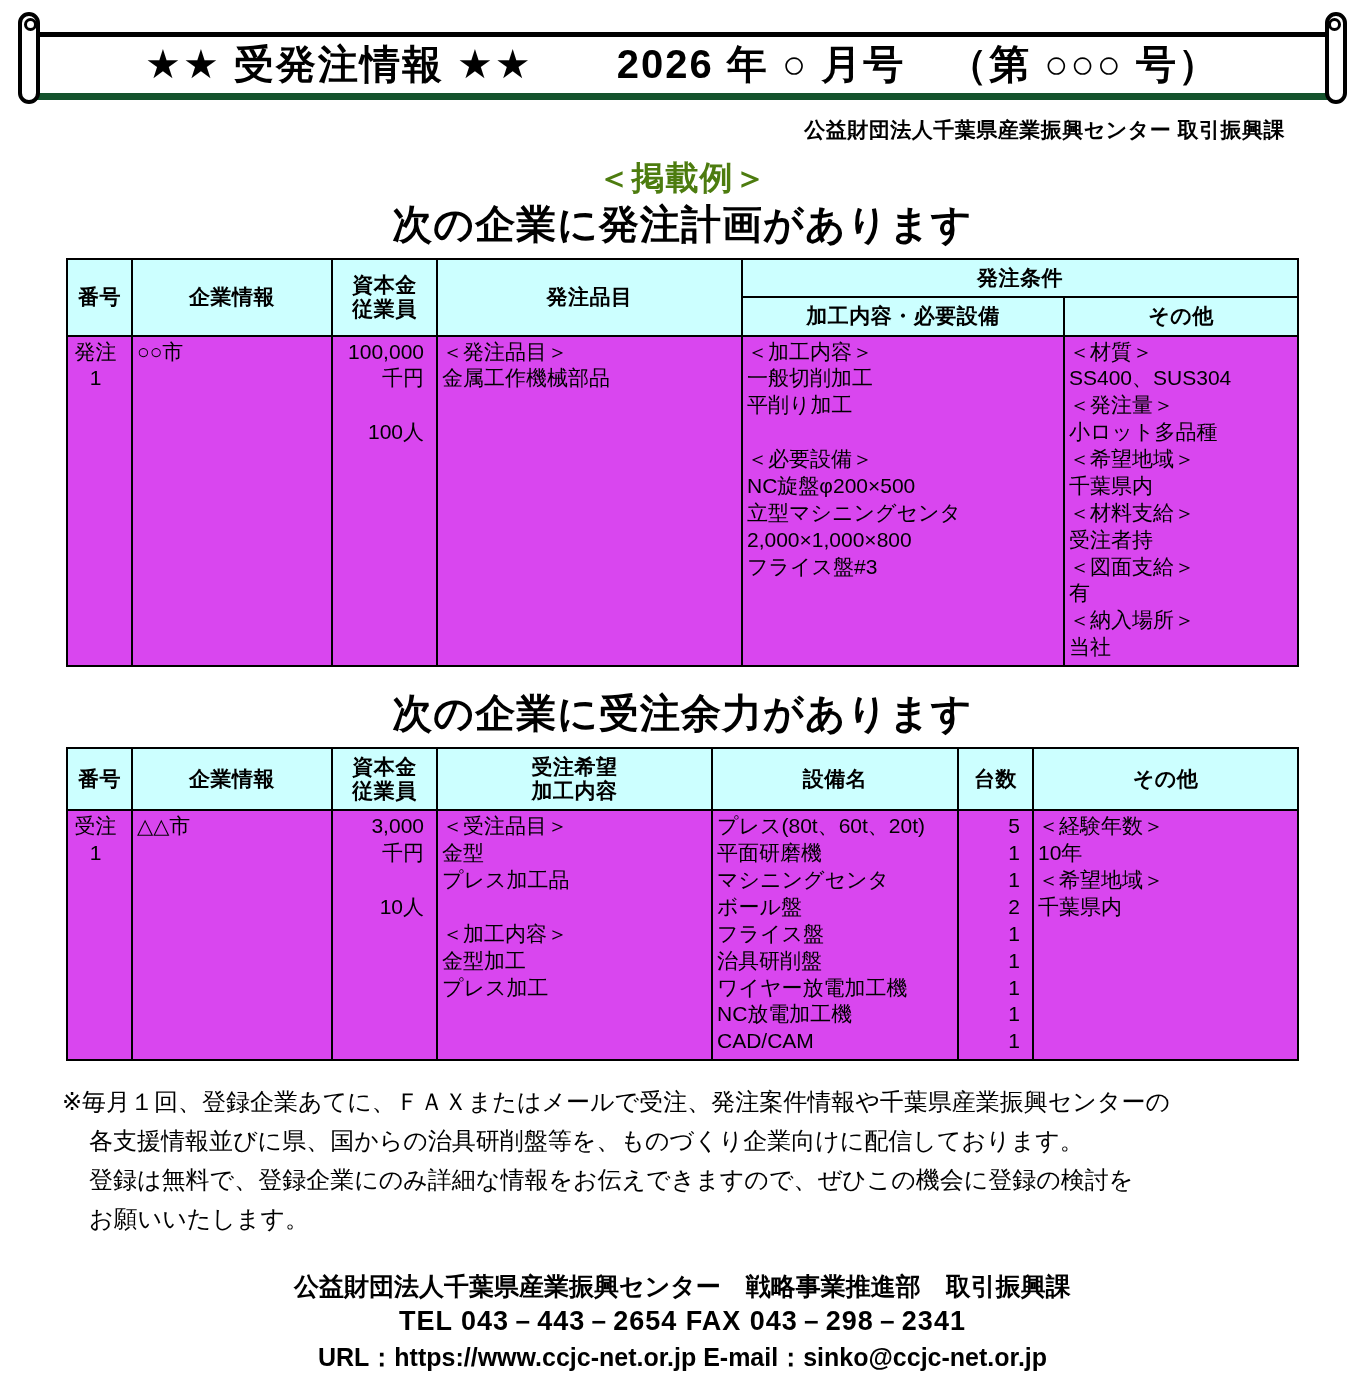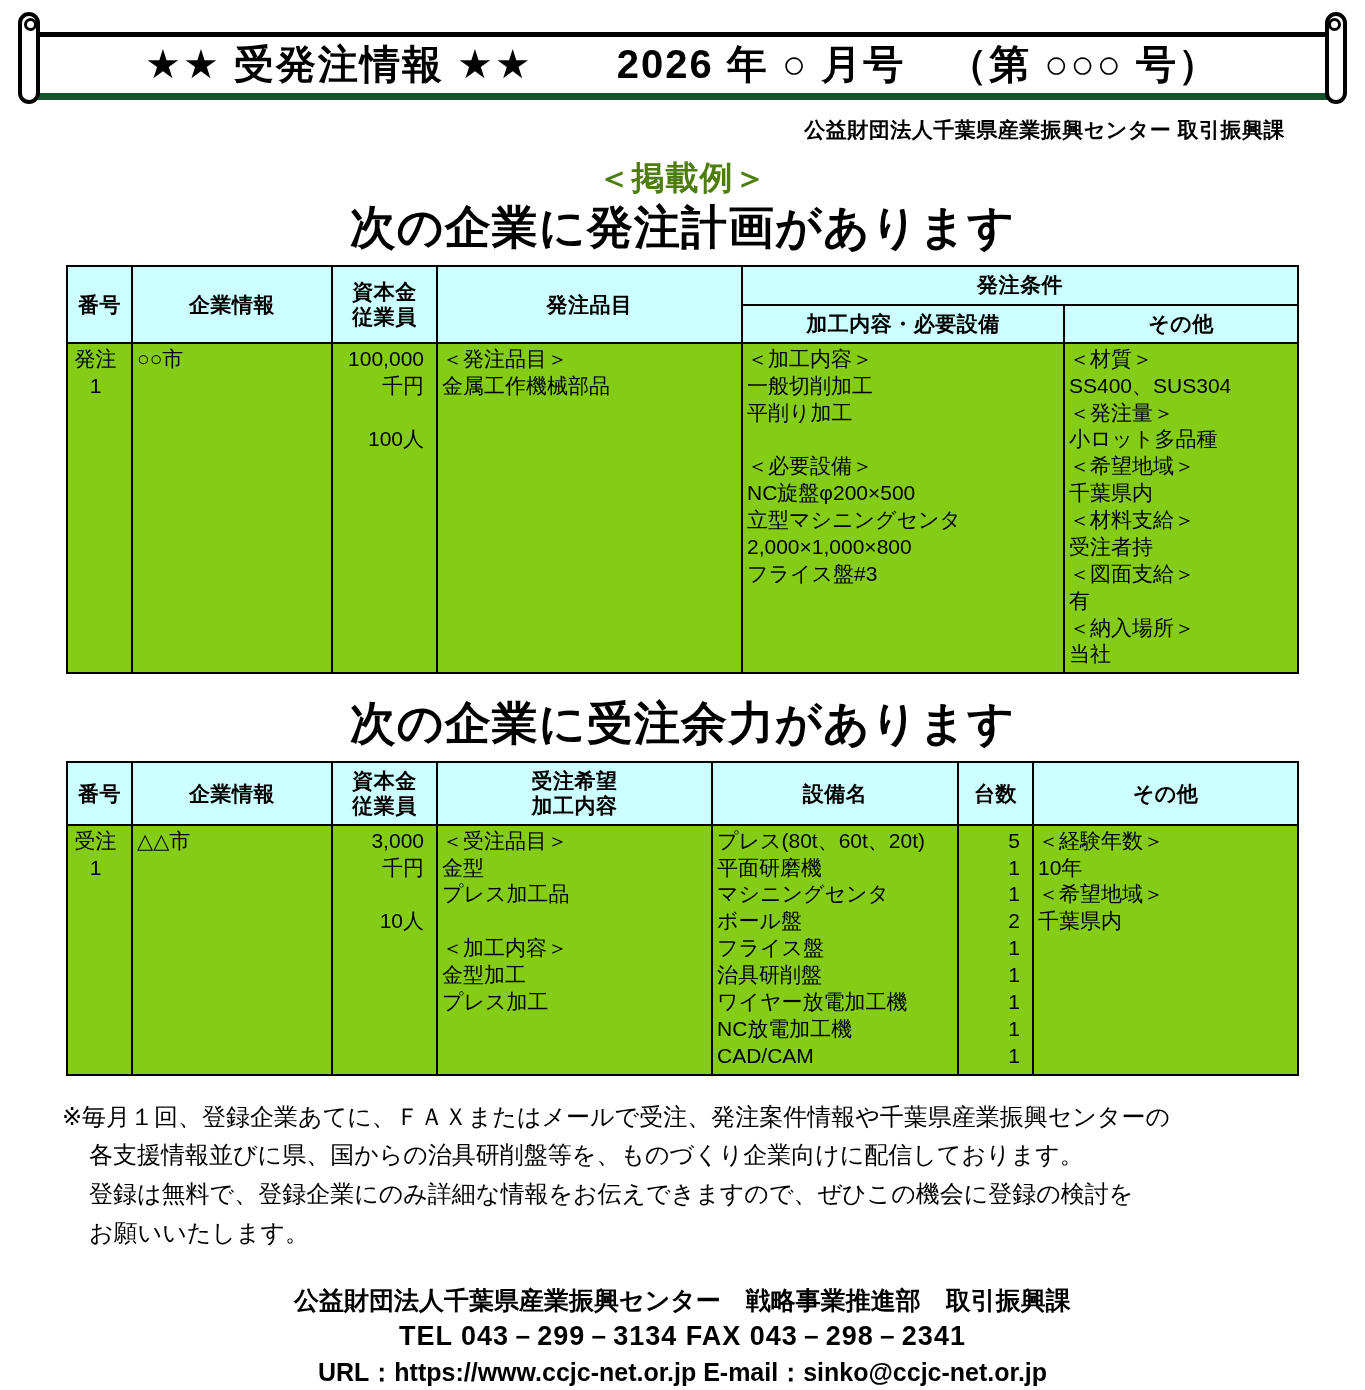--- a/index.html
+++ b/index.html
@@ -84,38 +84,38 @@
     text-align: center;
     color: #4d7c0f;
     font-size: 33px;
     font-weight: 700;
     margin-top: 16px;
     letter-spacing: 1px;
     line-height: 1.1;
   }
   .section-title {
     text-align: center;
-    font-size: 46px;
+    font-size: 40px;
     font-weight: 700;
     letter-spacing: 1px;
     margin-top: 4px;
     line-height: 1.2;
   }
   .section-title.second {
     margin-top: 22px;
     margin-bottom: 4px;
   }
 
   
   .tbl {
     border-collapse: collapse;
     table-layout: fixed;
     margin: 10px auto 0 auto;
     width: 1231px;
-    background: #84cc16;
+    background: #d946ef;
   }
   .tbl th, .tbl td {
     border: 2px solid #000;
     padding: 0;
     vertical-align: top;
   }
   .tbl th {
     background: #ccffff;
     text-align: center;
     vertical-align: middle;
@@ -336,15 +336,15 @@
 
 <div class="note">
   <span class="ln"><span>※毎月１回、登録企業あてに、ＦＡＸまたはメールで</span><b>受注、発注案件情報</b><span>や千葉県産業振興センターの</span></span>
   <span class="ln ind"><b>各支援情報</b><span>並びに県、国からの</span><b>治具研削盤</b><span>等を、ものづくり企業向けに配信しております。</span></span>
   <span class="ln ind"><b>登録は無料で、登録企業にのみ詳細な情報をお伝えできますので、</b><span>ぜひこの機会に登録の検討を</span></span>
   <span class="ln ind">お願いいたします。</span>
 </div>
 
 <div class="footer">
   <div class="f2">公益財団法人千葉県産業振興センター　戦略事業推進部　取引振興課</div>
-  <div class="f3">TEL 043－299－3134  FAX 043－298－2341</div>
+  <div class="f3">TEL 043－443－2654  FAX 043－298－2341</div>
   <div class="f4">URL：https://www.ccjc-net.or.jp  E-mail：sinko@ccjc-net.or.jp</div>
 </div>
 
 </body></html>

